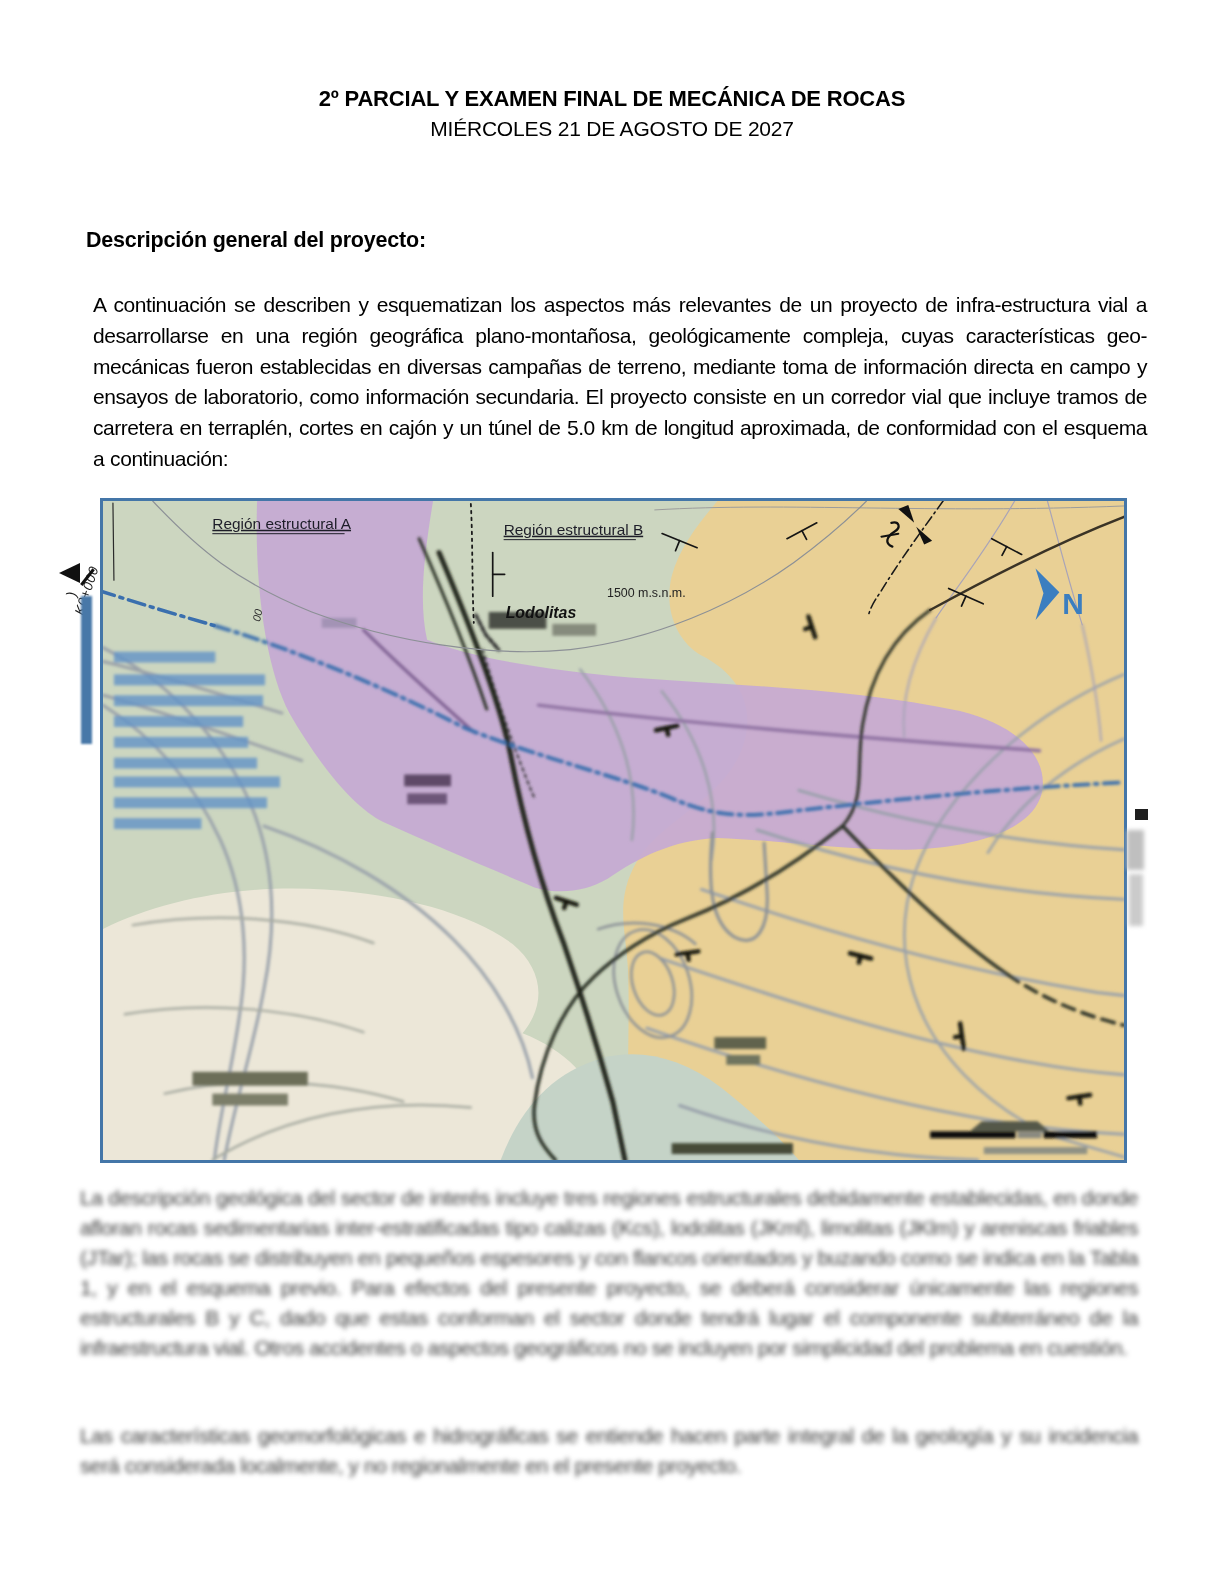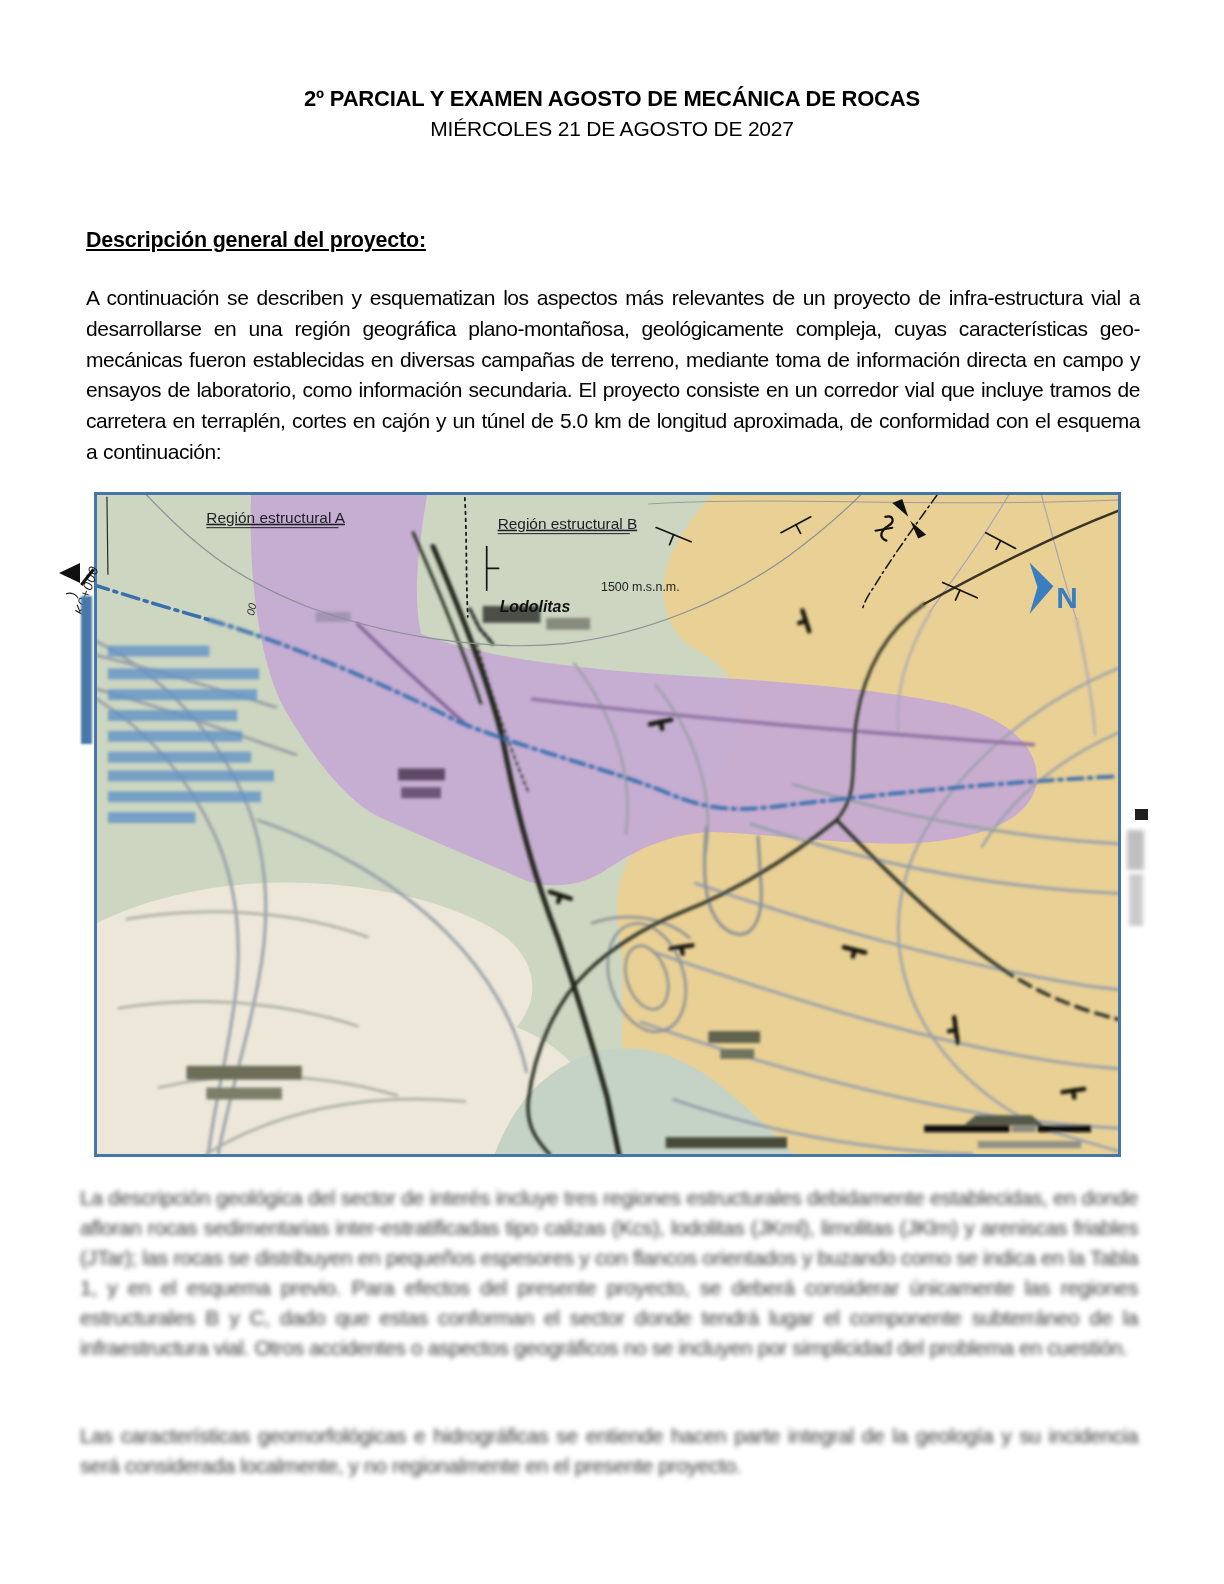--- a/index.html
+++ b/index.html
@@ -2,24 +2,24 @@
 <html><head>
 <meta charset="utf-8">
 <style>
   html,body{margin:0;padding:0;background:#ffffff;}
   .page{position:relative;width:1224px;height:1584px;background:#fff;
         font-family:"Liberation Sans",sans-serif;color:#000;overflow:hidden;}
   .doc-header{position:absolute;top:84px;left:0;width:100%;text-align:center;
               font-size:21px;line-height:29.5px;letter-spacing:-0.2px;}
   .doc-header .hb{font-weight:bold;font-size:22px;}
   .section-heading{position:absolute;top:228px;left:86px;margin:0;font-size:21.5px;
-                   font-weight:bold;text-decoration:underline;letter-spacing:-0.2px;}
-  .intro{position:absolute;top:283px;left:86px;width:1054px;margin:0;font-size:21px;
+                   font-weight:bold;letter-spacing:-0.2px;}
+  .intro{position:absolute;top:283px;left:86px;width:1054px;margin:7px;font-size:21px;
          line-height:30.8px;text-align:justify;letter-spacing:-0.45px;word-spacing:0.5px;}
-  .map-figure{position:absolute;top:486px;left:88px;width:1021px;height:659px;margin:6px;
+  .map-figure{position:absolute;top:486px;left:88px;width:1021px;height:659px;margin:12px;
               border:3px solid #4476a8;background:#a3a3a3;}
   .map-figure svg{display:block;}
   svg text{font-family:"Liberation Sans",sans-serif;}
   .blurred-par{position:absolute;left:80px;width:1058px;margin:0;font-size:21px;line-height:30px;
                text-align:justify;color:#3e3e3e;filter:blur(2.6px) contrast(1.05);
                letter-spacing:-0.4px;}
   .bp1{top:1183px;}
   .bp2{top:1421px;}
   .k-label{position:absolute;left:86px;top:602px;transform:rotate(-72deg);
            transform-origin:0 100%;font-size:13.5px;font-style:italic;color:#1c1c1c;
@@ -38,21 +38,21 @@
            filter:blur(2.2px);}
   .edge-g2{position:absolute;left:1129px;top:874px;width:14px;height:52px;background:#cbcbcb;
            filter:blur(2.2px);}
 </style>
 </head>
 <body>
 
 <div class="page">
 
   <header class="doc-header">
-    <div class="hb">2º PARCIAL Y EXAMEN AGOSTO DE MECÁNICA DE ROCAS</div>
+    <div class="hb">2º PARCIAL Y EXAMEN FINAL DE MECÁNICA DE ROCAS</div>
     <div>MIÉRCOLES 21 DE AGOSTO DE 2027</div>
   </header>
 
   <h2 class="section-heading">Descripción general del proyecto:</h2>
 
   <p class="intro">A continuación se describen y esquematizan los aspectos más relevantes de un proyecto de infra-estructura vial a desarrollarse en una región geográfica plano-montañosa, geológicamente compleja, cuyas características geo-mecánicas fueron establecidas en diversas campañas de terreno, mediante toma de información directa en campo y ensayos de laboratorio, como información secundaria. El proyecto consiste en un corredor vial que incluye tramos de carretera en terraplén, cortes en cajón y un túnel de 5.0 km de longitud aproximada, de conformidad con el esquema a continuación:</p>
 
   <figure class="map-figure">
     <svg width="1021" height="659" viewBox="0 0 1027 665" preserveAspectRatio="none">
       <defs>

